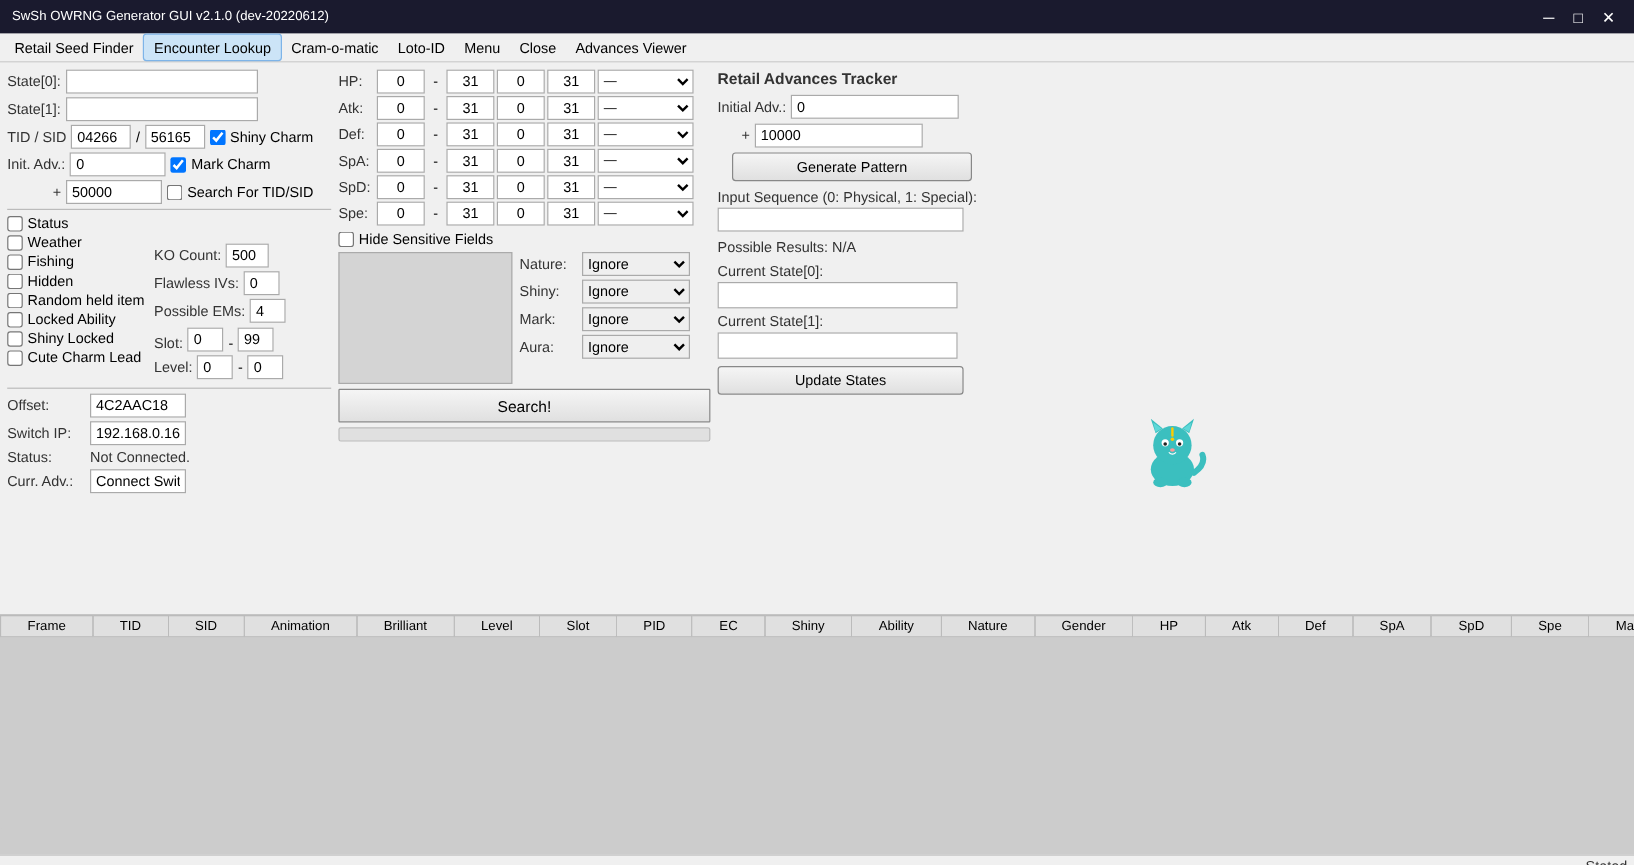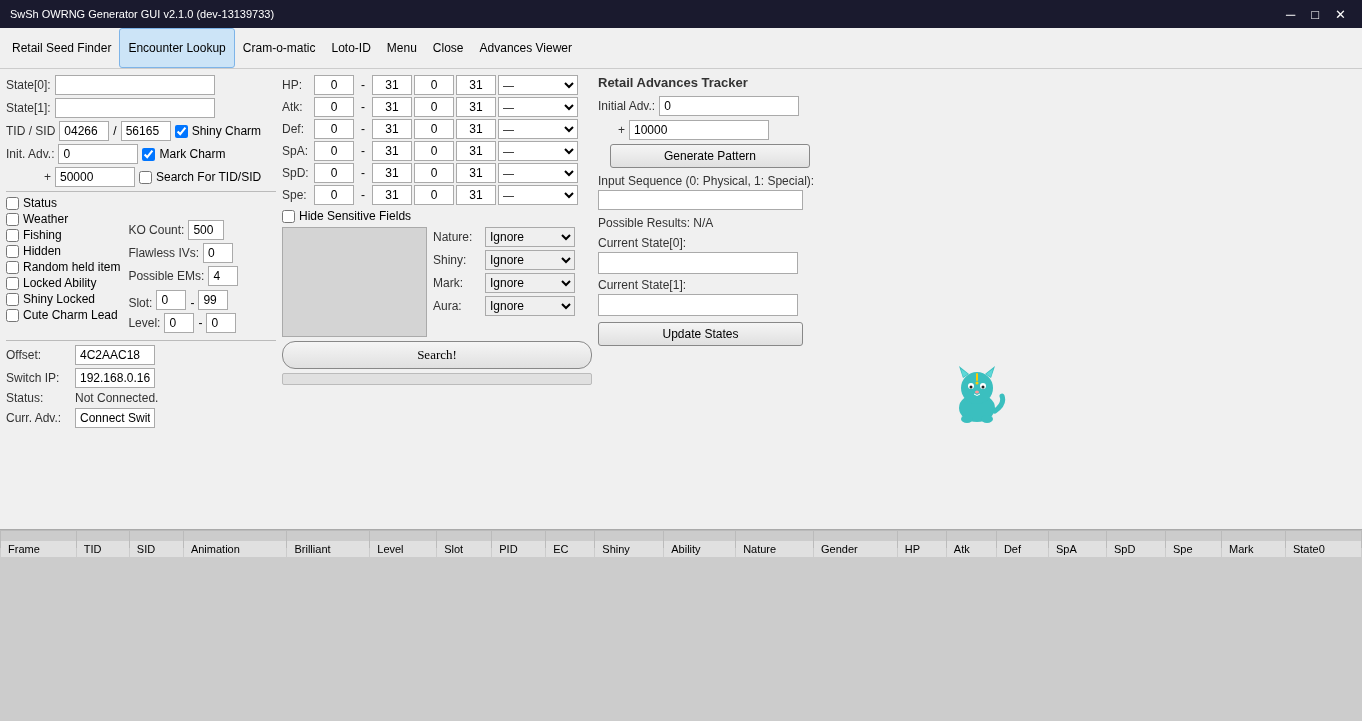--- a/index.html
+++ b/index.html
@@ -29,21 +29,21 @@
       font-size: 13px;
       padding: 0 6px;
       line-height: 1;
     }
 
     .menu-bar {
       background: #f0f0f0;
       border-bottom: 1px solid #ccc;
       display: flex;
       align-items: stretch;
-      height: 41px;
+      height: 24px;
       padding: 0 4px;
     }
     .menu-btn {
       background: none;
       border: none;
       padding: 0 8px;
       cursor: pointer;
       font-size: 12px;
       height: 100%;
       border-radius: 3px;
@@ -161,22 +161,21 @@
       cursor: default;
       background: #e8e8e8;
     }
     .btn-search {
       width: 100%;
       height: 28px;
       font-size: 13px;
       background: linear-gradient(to bottom, #f5f5f5, #e0e0e0);
       border: 1px solid #888;
       cursor: pointer;
-      border-radius: 13px;
-      font-family: Liberation Serif, serif;
+      border-radius: 1px;
     }
 
     
     .right-section-title {
       font-size: 13px;
       font-weight: bold;
       margin-bottom: 6px;
       color: #333;
     }
     .adv-row {
@@ -226,26 +225,26 @@
     }
     table {
       width: 100%;
       border-collapse: collapse;
       font-size: 11px;
       background: #ccc;
     }
     th {
       background: #e0e0e0;
       border: 1px solid #bbb;
-      padding: 2px 7px;
+      padding: 2px 22px;
       text-align: left;
       font-weight: normal;
       white-space: nowrap;
       position: sticky;
-      top: 10px;
+      top: 0;
       z-index: 1;
     }
     td {
       border: 1px solid #bbb;
       padding: 2px 6px;
       white-space: nowrap;
     }
     .status-bar {
       position: absolute;
       bottom: 0;
@@ -279,21 +278,21 @@
     .progress-fill {
       height: 100%;
       background: #66b3ff;
       width: 0%;
     }
   </style>
 </head>
 <body>
 
 <div class="title-bar">
-  <span class="title-bar-title">SwSh OWRNG Generator GUI v2.1.0 (dev-13139733)</span>
+  <span class="title-bar-title">SwSh OWRNG Generator GUI v2.1.0 (dev-20220612)</span>
   <div class="title-bar-controls">
     <button class="title-bar-btn">─</button>
     <button class="title-bar-btn">□</button>
     <button class="title-bar-btn close">✕</button>
   </div>
 </div>
 
 <div class="menu-bar">
   <button class="menu-btn">Retail Seed Finder</button>
   <button class="menu-btn active">Encounter Lookup</button>

